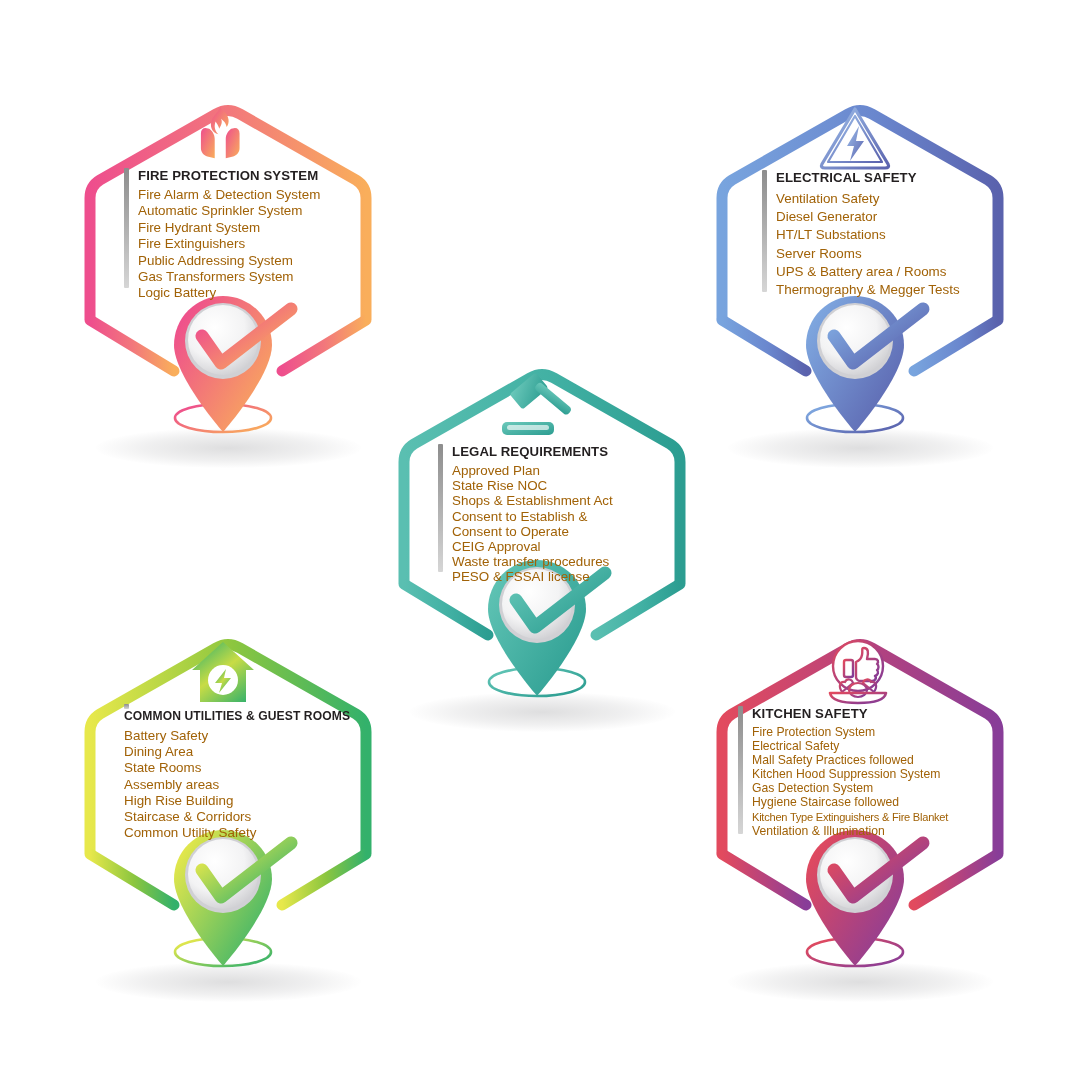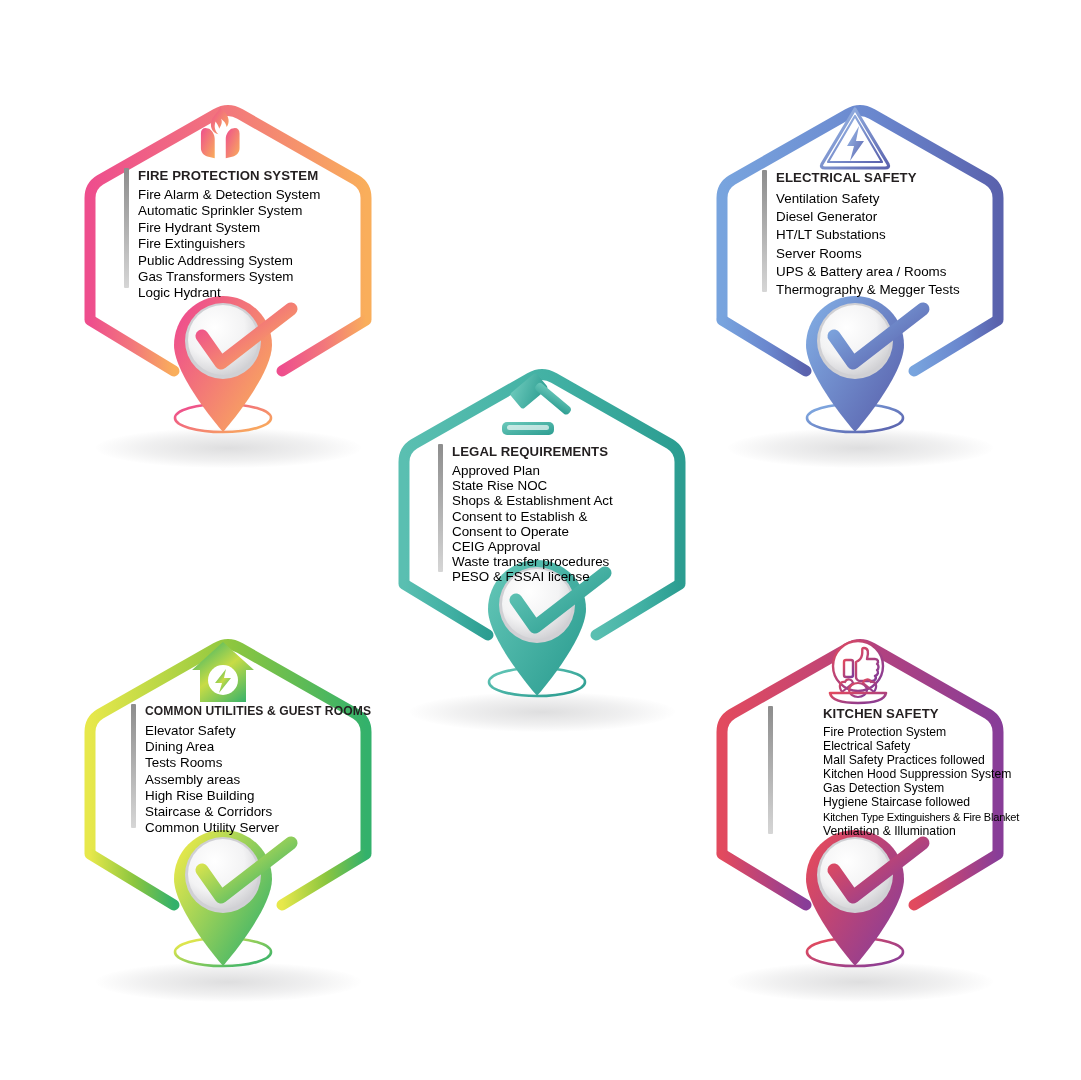--- a/index.html
+++ b/index.html
@@ -31,21 +31,21 @@
   }
   .textcol{display:flex;flex-direction:column;justify-content:center;}
   .ttl{
     font-weight:bold;
     color:#231f20;
     letter-spacing:.1px;
     white-space:nowrap;
   }
   .items{list-style:none;margin:0;padding:0;}
   .items li{
-    color:#000000;
+    color:#a16207;
     white-space:nowrap;
   }
 
   
   .n-fire   .ttl{font-size:13.2px;margin-bottom:4px;}
   .n-fire   .items li{font-size:13.4px;line-height:16.4px;}
   .n-elec   .ttl{font-size:13.2px;margin-bottom:5px;}
   .n-elec   .items li{font-size:13.4px;line-height:18.2px;}
   .n-legal  .ttl{font-size:13.2px;margin-bottom:4px;}
   .n-legal  .items li{font-size:13.4px;line-height:15.2px;}
@@ -114,21 +114,21 @@
       <div class="accentbar" style="height:120px;"></div>
       <div class="textcol">
         <div class="ttl">FIRE PROTECTION SYSTEM</div>
         <ul class="items">
           <li>Fire Alarm &amp; Detection System</li>
           <li>Automatic Sprinkler System</li>
           <li>Fire Hydrant System</li>
           <li>Fire Extinguishers</li>
           <li>Public Addressing System</li>
           <li>Gas Transformers System</li>
-          <li>Logic Hydrant</li>
+          <li>Logic Battery</li>
         </ul>
       </div>
     </div>
   </div>
 
   <div class="node n-elec" style="left:710px;top:88px;width:300px;height:390px;">
 
     <div class="groundshadow" style="left:18px;top:340px;width:265px;height:40px;
                 background:radial-gradient(ellipse at center, rgba(90,90,95,0.20) 0%, rgba(90,90,95,0.09) 45%, rgba(255,255,255,0) 72%);"></div>
 
@@ -270,32 +270,32 @@
       <circle cx="145" cy="252" r="35" fill="url(#dialGrad)"></circle>
       <path d="M124,248 L143,275 L213,221" fill="none" stroke="url(#gcomPin)" stroke-width="13" stroke-linecap="round" stroke-linejoin="round"></path>
 
       <g transform="translate(112,18)">
         <path d="M33,2 L64,30 L56,30 L56,62 L10,62 L10,30 L2,30 Z" fill="url(#gcomIcon)"></path>
         <circle cx="33" cy="40" r="15" fill="#ffffff"></circle>
         <path d="M36,29 L25,43 L32,43 L29,53 L41,38 L34,38 Z" fill="url(#gcomIcon)"></path>
       </g>
     </svg>
 
-    <div class="panel" style="left:53px;top:82px;width:255px;">
+    <div class="panel" style="left:46px;top:82px;width:255px;flex-direction:column;">
       <div class="accentbar" style="height:124px;"></div>
       <div class="textcol">
         <div class="ttl">COMMON UTILITIES &amp; GUEST ROOMS</div>
         <ul class="items">
-          <li>Elevator Safety</li>
+          <li>Battery Safety</li>
           <li>Dining Area</li>
-          <li>Tests Rooms</li>
+          <li>State Rooms</li>
           <li>Assembly areas</li>
           <li>High Rise Building</li>
           <li>Staircase &amp; Corridors</li>
-          <li>Common Utility Server</li>
+          <li>Common Utility Safety</li>
         </ul>
       </div>
     </div>
   </div>
 
   <div class="node n-kitchen" style="left:710px;top:622px;width:300px;height:390px;">
 
     <div class="groundshadow" style="left:18px;top:340px;width:265px;height:40px;
                 background:radial-gradient(ellipse at center, rgba(90,90,95,0.20) 0%, rgba(90,90,95,0.09) 45%, rgba(255,255,255,0) 72%);"></div>
 
@@ -329,21 +329,21 @@
         <circle cx="40" cy="30" r="25" fill="#ffffff" stroke="url(#gkitIcon)" stroke-width="2.4"></circle>
         <rect x="26" y="24" width="9" height="17" rx="2" fill="none" stroke="url(#gkitIcon)" stroke-width="2.4"></rect>
         <path d="M38,41 L38,26 C38,26 43,24 44,19 C45,14 43,12 46,12 C50,12 51,16 49,23 L57,23 C60,23 61,26 59,28 C61,29 61,33 59,34 C61,36 60,39 57,40 C59,42 57,45 54,45 L42,45 C40,45 38,43 38,41 Z" fill="none" stroke="url(#gkitIcon)" stroke-width="2.4" stroke-linejoin="round"></path>
         <path d="M24,56 C20,50 22,45 27,46 C29,42 34,43 35,47 Z" fill="none" stroke="url(#gkitIcon)" stroke-width="2.2"></path>
         <path d="M56,56 C60,50 58,45 53,46 C51,42 46,43 45,47 Z" fill="none" stroke="url(#gkitIcon)" stroke-width="2.2"></path>
         <ellipse cx="40" cy="54" rx="9" ry="7" fill="none" stroke="url(#gkitIcon)" stroke-width="2.2"></ellipse>
         <path d="M12,57 L68,57 Q66,67 40,67 Q14,67 12,57 Z" fill="none" stroke="url(#gkitIcon)" stroke-width="2.6" stroke-linejoin="round"></path>
       </g>
     </svg>
 
-    <div class="panel" style="left:58px;top:84px;width:250px;gap:41px;">
+    <div class="panel" style="left:28px;top:84px;width:250px;">
       <div class="accentbar" style="height:128px;"></div>
       <div class="textcol">
         <div class="ttl">KITCHEN SAFETY</div>
         <ul class="items">
           <li>Fire Protection System</li>
           <li>Electrical Safety</li>
           <li>Mall Safety Practices followed</li>
           <li>Kitchen Hood Suppression System</li>
           <li>Gas Detection System</li>
           <li>Hygiene Staircase followed</li>

